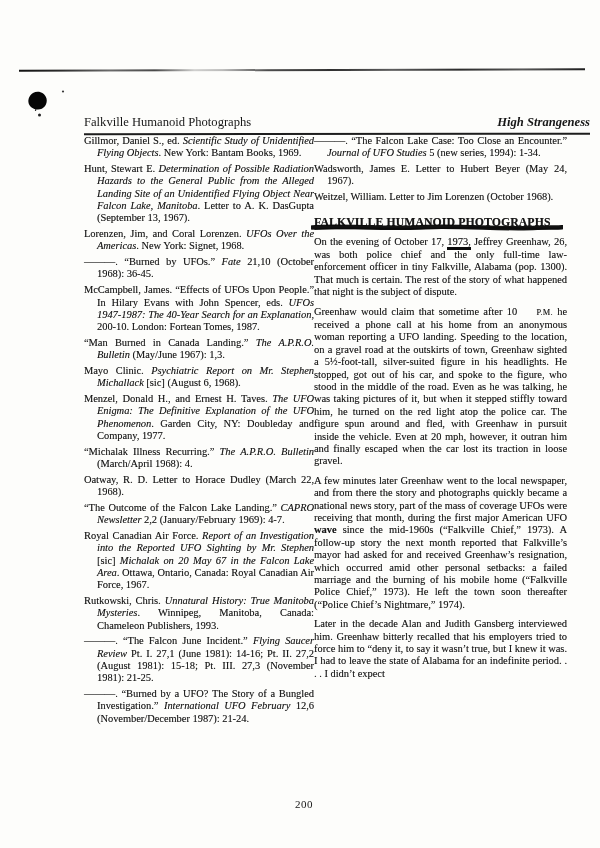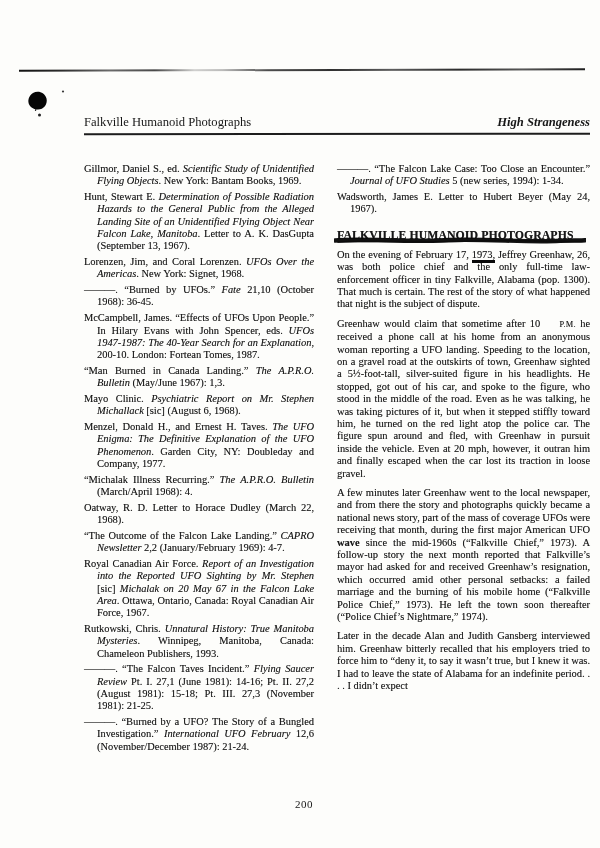--- a/index.html
+++ b/index.html
@@ -25,22 +25,22 @@
     position:absolute;top:115px;left:84px;width:506px;
     display:flex;justify-content:space-between;align-items:baseline;
     font-size:12.6px;
   }
   .header-rule{
     position:absolute;top:133px;left:84px;width:506px;height:1.7px;
     background:#1d1d1d;transform:rotate(-0.08deg);
   }
   .running-title-right{font-style:italic;font-weight:bold;}
   .columns{
-    position:absolute;top:163px;left:84px;width:506px;
-    display:flex;gap:23px;
+    position:absolute;top:135px;left:84px;width:506px;
+    display:flex;
   }
   .col-left{width:230px;}
   .col-right{width:253px;}
   .entry{
     margin:0 0 3.5px 0;
     font-size:10.4px;line-height:12.3px;
     text-align:justify;
     text-indent:-13px;padding-left:13px;
     text-shadow:0.15px 0 0 rgba(23,23,23,.45);
   }
@@ -97,40 +97,41 @@
       <p class="entry"><span>———. “Burned by UFOs.” </span><span class="it">Fate</span><span> 21,10 (October 1968): 36-45.</span></p>
       <p class="entry"><span>McCampbell, James. “Effects of UFOs Upon People.” In Hilary Evans with John Spencer, eds. </span><span class="it">UFOs 1947-1987: The 40-Year Search for an Explanation</span><span>, 200-10. London: Fortean Tomes, 1987.</span></p>
       <p class="entry"><span>“Man Burned in Canada Landing.” </span><span class="it">The A.P.R.O. Bulletin</span><span> (May/June 1967): 1,3.</span></p>
       <p class="entry"><span>Mayo Clinic. </span><span class="it">Psychiatric Report on Mr. Stephen Michallack</span><span> [sic] (August 6, 1968).</span></p>
       <p class="entry"><span>Menzel, Donald H., and Ernest H. Taves. </span><span class="it">The UFO Enigma: The Definitive Explanation of the UFO Phenomenon</span><span>. Garden City, NY: Doubleday and Company, 1977.</span></p>
       <p class="entry"><span>“Michalak Illness Recurring.” </span><span class="it">The A.P.R.O. Bulletin</span><span> (March/April 1968): 4.</span></p>
       <p class="entry"><span>Oatway, R. D. Letter to Horace Dudley (March 22, 1968).</span></p>
       <p class="entry"><span>“The Outcome of the Falcon Lake Landing.” </span><span class="it">CAPRO Newsletter</span><span> 2,2 (January/February 1969): 4-7.</span></p>
       <p class="entry"><span>Royal Canadian Air Force. </span><span class="it">Report of an Investigation into the Reported UFO Sighting by Mr. Stephen</span><span> [sic] </span><span class="it">Michalak on 20 May 67 in the Falcon Lake Area</span><span>. Ottawa, Ontario, Canada: Royal Canadian Air Force, 1967.</span></p>
       <p class="entry"><span>Rutkowski, Chris. </span><span class="it">Unnatural History: True Manitoba Mysteries</span><span>. Winnipeg, Manitoba, Canada: Chameleon Publishers, 1993.</span></p>
-      <p class="entry"><span>———. “The Falcon Taves Incident.” </span><span class="it">Flying Saucer Review</span><span> Pt. I. 27,1 (June 1981): 14-16; Pt. II. 27,2 (August 1981): 15-18; Pt. III. 27,3 (November 1981): 21-25.</span></p>
+      <p class="entry"><span>———. “The Falcon June Incident.” </span><span class="it">Flying Saucer Review</span><span> Pt. I. 27,1 (June 1981): 14-16; Pt. II. 27,2 (August 1981): 15-18; Pt. III. 27,3 (November 1981): 21-25.</span></p>
       <p class="entry"><span>———. “Burned by a UFO? The Story of a Bungled Investigation.” </span><span class="it">International UFO February</span><span> 12,6 (November/December 1987): 21-24.</span></p>
     </div>
 
   <div class="col-right">
     <div>
         <p class="entry"><span>———. “The Falcon Lake Case: Too Close an Encounter.” </span><span class="it">Journal of UFO Studies</span><span> 5 (new series, 1994): 1-34.</span></p>
         <p class="entry"><span>Wadsworth, James E. Letter to Hubert Beyer (May 24, 1967).</span></p>
+        <p class="entry"><span>Weitzel, William. Letter to Jim Lorenzen (October 1968).</span></p>
       </div>
 
     <h2 class="section-heading">
       <span>FALKVILLE HUMANOID PHOTOGRAPHS</span>
       <svg class="marker-underline" viewBox="0 0 252 9" preserveAspectRatio="none">
         <path d="M1,4.5 C30,1.8 70,6.4 110,4.2 C150,2.2 192,6.8 226,4.8 C238,4.1 246,4.8 251,4.2" stroke="#0a0a0a" stroke-width="4.4" fill="none" stroke-linecap="round" opacity="0.97"></path>
         <path d="M4,6.2 C40,4 90,7 140,5 C185,3.4 225,6.6 249,5.2" stroke="#0a0a0a" stroke-width="1.6" fill="none" stroke-linecap="round" opacity="0.8"></path>
       </svg>
     </h2>
 
     <div>
-        <p class="para"><span>On the evening of February 17, </span><span class="hand-underline">1973,</span><span> Jeffrey Greenhaw, 26, was both police chief and the only full-time law-enforcement officer in tiny Falkville, Alabama (pop. 1300). That much is certain. The rest of the story of what happened that night is the subject of dispute.</span></p>
+        <p class="para"><span>On the evening of October 17, </span><span class="hand-underline">1973,</span><span> Jeffrey Greenhaw, 26, was both police chief and the only full-time law-enforcement officer in tiny Falkville, Alabama (pop. 1300). That much is certain. The rest of the story of what happened that night is the subject of dispute.</span></p>
         <p class="para"><span>Greenhaw would claim that sometime after 10 </span><span class="sc">P.M.</span><span> he received a phone call at his home from an anonymous woman reporting a UFO landing. Speeding to the location, on a gravel road at the outskirts of town, Greenhaw sighted a 5½-foot-tall, silver-suited figure in his headlights. He stopped, got out of his car, and spoke to the figure, who stood in the middle of the road. Even as he was talking, he was taking pictures of it, but when it stepped stiffly toward him, he turned on the red light atop the police car. The figure spun around and fled, with Greenhaw in pursuit inside the vehicle. Even at 20 mph, however, it outran him and finally escaped when the car lost its traction in loose gravel.</span></p>
         <p class="para"><span>A few minutes later Greenhaw went to the local newspaper, and from there the story and photographs quickly became a national news story, part of the mass of coverage UFOs were receiving that month, during the first major American UFO </span><span class="bd">wave</span><span> since the mid-1960s (“Falkville Chief,” 1973). A follow-up story the next month reported that Falkville’s mayor had asked for and received Greenhaw’s resignation, which occurred amid other personal setbacks: a failed marriage and the burning of his mobile home (“Falkville Police Chief,” 1973). He left the town soon thereafter (“Police Chief’s Nightmare,” 1974).</span></p>
         <p class="para"><span>Later in the decade Alan and Judith Gansberg interviewed him. Greenhaw bitterly recalled that his employers tried to force him to “deny it, to say it wasn’t true, but I knew it was. I had to leave the state of Alabama for an indefinite period. . . . I didn’t expect</span></p>
       </div>
   </div>
 </div>
 
 <div class="pageno">200</div>
 
 </body></html>

